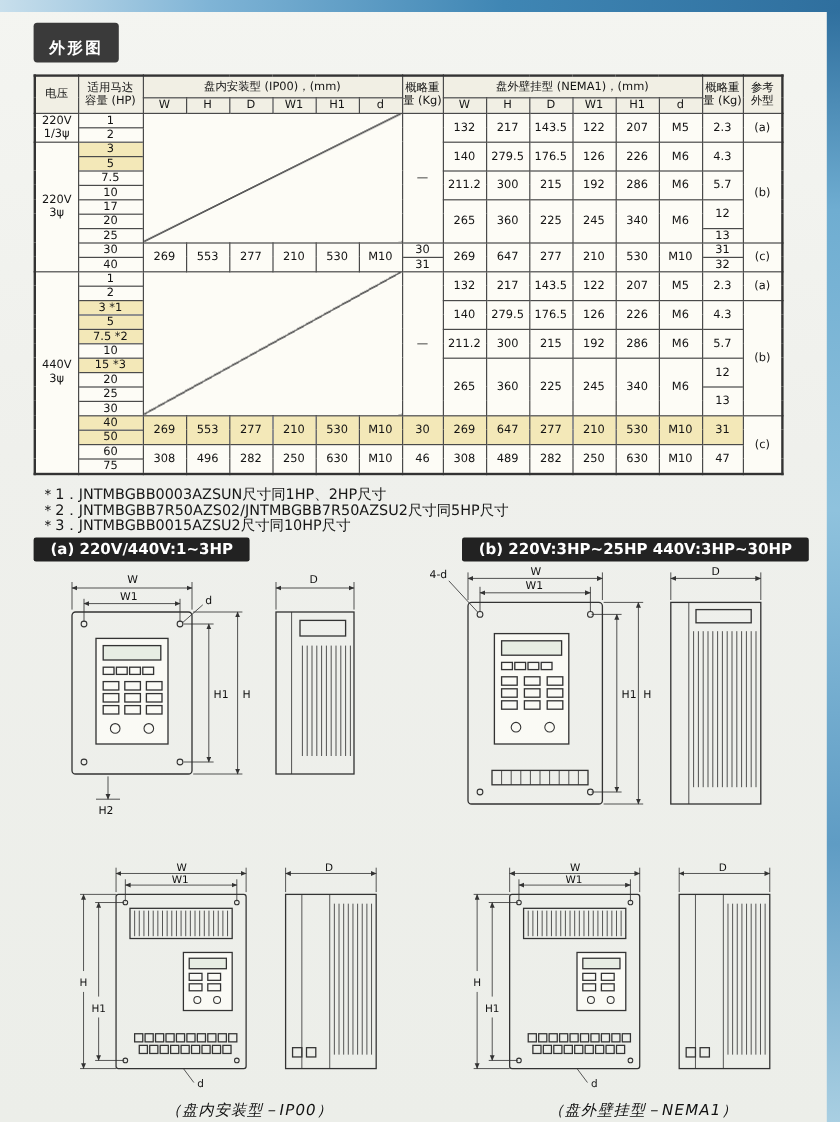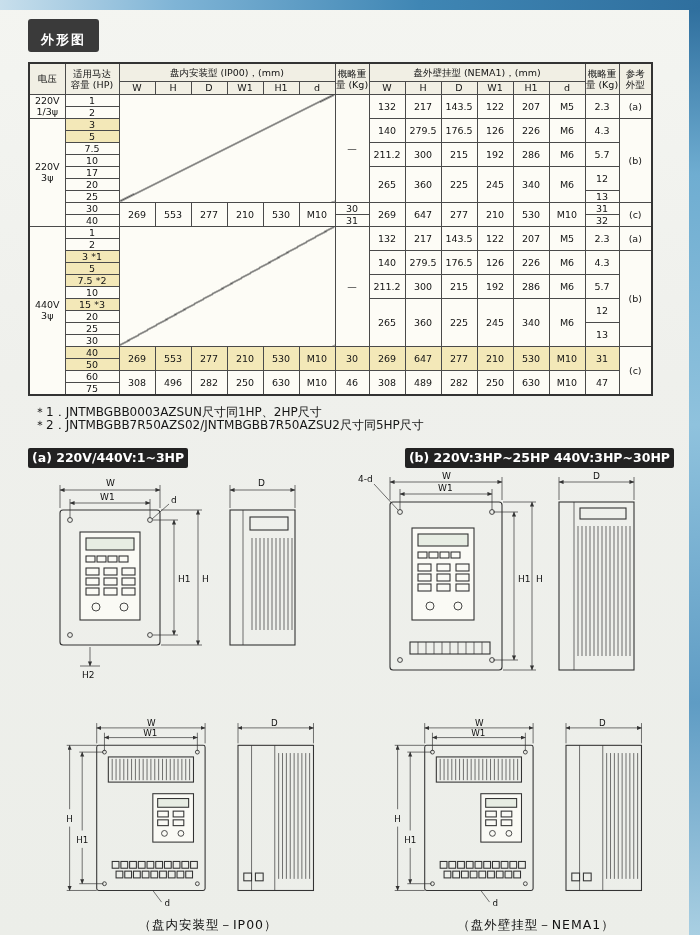--- a/index.html
+++ b/index.html
@@ -47,28 +47,28 @@
     background-image:linear-gradient(to bottom right,
       transparent calc(50% - 0.7px), #5a5a5a calc(50% - 0.7px),
       #5a5a5a calc(50% + 0.7px), transparent calc(50% + 0.7px));
   }
   
   .footnotes { position:absolute; top:406px; left:34px; font-size:12px; color:#161616; line-height:13px; }
   
   .sec-row { position:absolute; top:448px; left:28px; right:26px; display:flex; justify-content:space-between; }
   .sec {
     background:#222; color:#fff; font-weight:bold; font-size:12.5px;
-    padding:2px 4px 3px; border-radius:2px; display:inline-block; white-space:nowrap;
+    padding:2px 14px 3px; border-radius:2px; display:inline-block; white-space:nowrap;
   }
   .sec-c { position:absolute; top:696px; left:28px; }
   
   .draw-row { position:absolute; top:470px; left:30px; display:flex; gap:24px; }
   .draw-row-c { position:absolute; top:718px; left:58px; display:flex; gap:28px; }
   figure { display:block; }
-  figcaption { font-size:12.5px; color:#111; text-align:center; margin-top:1px; letter-spacing:1px; }
+  figcaption { font-size:12.5px; color:#111; text-align:center; margin-top:1px; letter-spacing:1px;font-style:italic; }
   svg.drw line { stroke:#333; stroke-width:0.7; }
   svg.drw path { stroke:#333; stroke-width:0.7; fill:none; }
   svg.drw rect { stroke:#333; stroke-width:1.1; fill:none; }
   svg.drw circle { stroke:#333; stroke-width:0.9; fill:none; }
   svg.drw text { font-size:9px; fill:#101010; }
   svg.drw path.ar { fill:#333; stroke:none; }
 </style>
 </head>
 <body>
 
@@ -305,20 +305,21 @@
       </tr>
       <tr>
           <td>75</td>
         </tr>
     </tbody>
   </table>
 
   <div class="footnotes">
     <div>＊1．JNTMBGBB0003AZSUN尺寸同1HP、2HP尺寸</div>
     <div>＊2．JNTMBGBB7R50AZS02/JNTMBGBB7R50AZSU2尺寸同5HP尺寸</div>
+    <div>＊3．JNTMBGBB0015AZSU2尺寸同10HP尺寸</div>
   </div>
 
   <div class="sec-row">
     <span class="sec">(a) 220V/440V:1~3HP</span>
     <span class="sec">(b) 220V:3HP~25HP  440V:3HP~30HP</span>
   </div>
 
   <div class="draw-row">
 
     <svg class="drw" width="300" height="225" viewBox="0 0 300 225">

